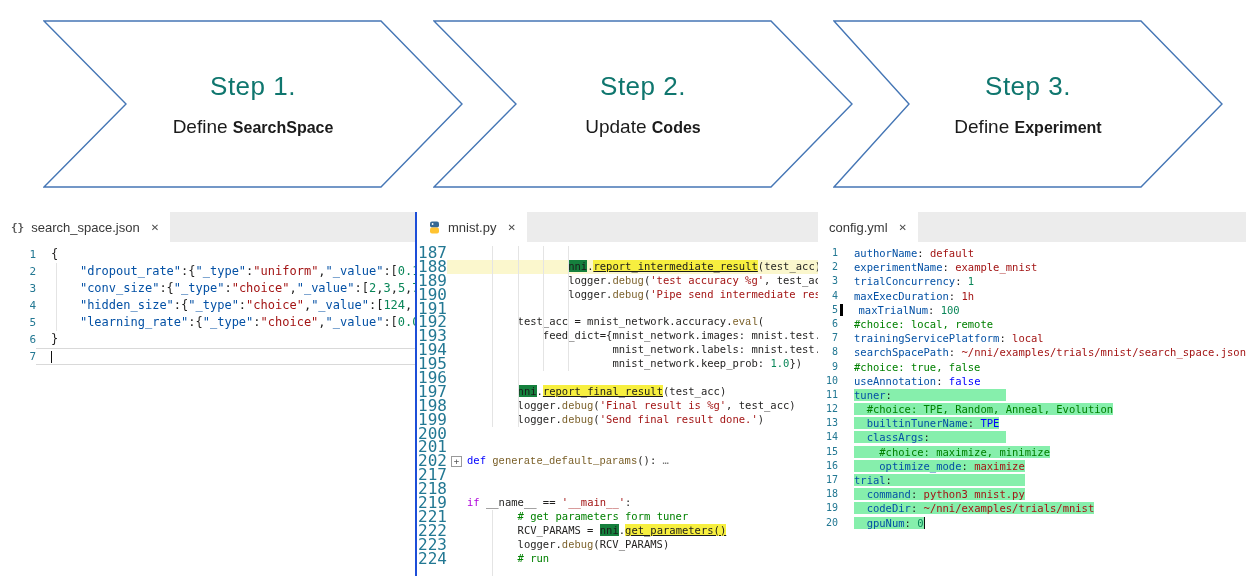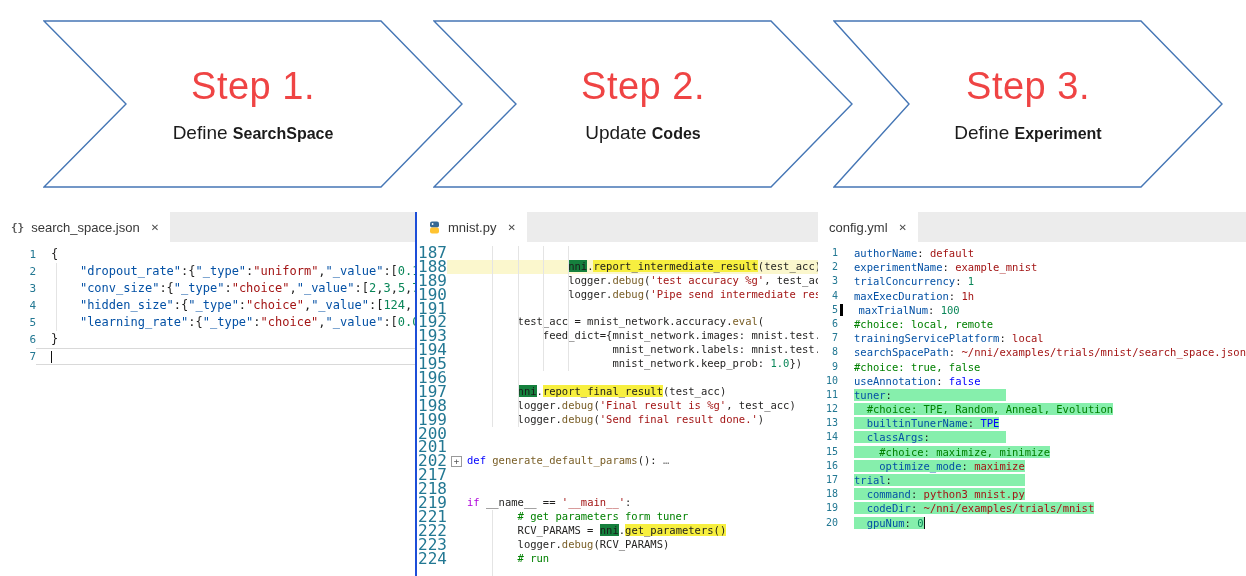--- a/index.html
+++ b/index.html
@@ -7,21 +7,21 @@
               font-family:"Liberation Sans", sans-serif; }
   .page { position:relative; width:1246px; height:576px; background:#fff; }
 
   
   .chevrons { position:absolute; left:0; top:20px; width:1246px; height:168px; }
   .chev { position:absolute; top:0; height:168px; }
   .chev svg { position:absolute; left:0; top:0; width:100%; height:100%; }
   .chev .txt { position:absolute; left:0; right:0; top:0; bottom:0;
                display:flex; flex-direction:column; align-items:center; justify-content:center;
                gap:14px; }
-  .step-title { font-size:38px; color:#ef4444; letter-spacing:0.5px; }
+  .step-title { font-size:26px; color:#0f766e; letter-spacing:0.5px; }
   .step-sub   { font-size:19px; color:#1b1b1b; }
   .step-sub b { font-weight:bold; font-size:16px; }
   .chev1 { left:43px;  width:420px; }
   .chev2 { left:433px; width:420px; }
   .chev3 { left:833px; width:390px; }
 
   
   .editor { position:absolute; background:#fff; overflow:hidden; }
   .tabbar { height:30px; background:#ececec; display:flex; align-items:stretch; }
   .tab { background:#ffffff; display:flex; align-items:center; gap:7px;
@@ -55,24 +55,24 @@
   .ed2 .cc   { padding-left:16px; }
 
   
   .t-pl   { color:#201f1e; }
   .t-key  { color:#0451a5; }
   .t-str  { color:#a31515; }
   .t-num  { color:#098658; }
   .t-com  { color:#008000; }
   .t-kw   { color:#0000ff; }
   .t-ctl  { color:#af00db; }
-  .t-fn   { color:#795e26; }
+  .t-fn   { color:#795e26;font-family:Liberation Mono, monospace; }
   .t-bool { color:#0000ff; }
   .t-nni  { background:#15803d; color:#1b1b1b; }
-  .t-mark { background:#f7ef3f; color:#1b1b1b; }
+  .t-mark { background:#f7ef3f; color:#1b1b1b;text-decoration:underline; }
   .t-ell  { color:#777; }
   .t-cur  { display:inline-block; width:0; height:12px; border-left:1.6px solid #111;
             vertical-align:-2px; }
   .t-fold { display:inline-block; width:11px; height:11px; margin-left:-16px; margin-right:5px;
             border:1px solid #9a9a9a; color:#555; font-size:9px; line-height:9px;
             text-align:center; background:#fff; vertical-align:0px; }
   .row-yellow .cc { background:#fbf7cd; }
   .row-current .cc { border-top:1px solid #d9d9d9; border-bottom:1px solid #d9d9d9; }
   .sel span { background:#86efac; }
   .sel .t-cur { background:transparent; }

